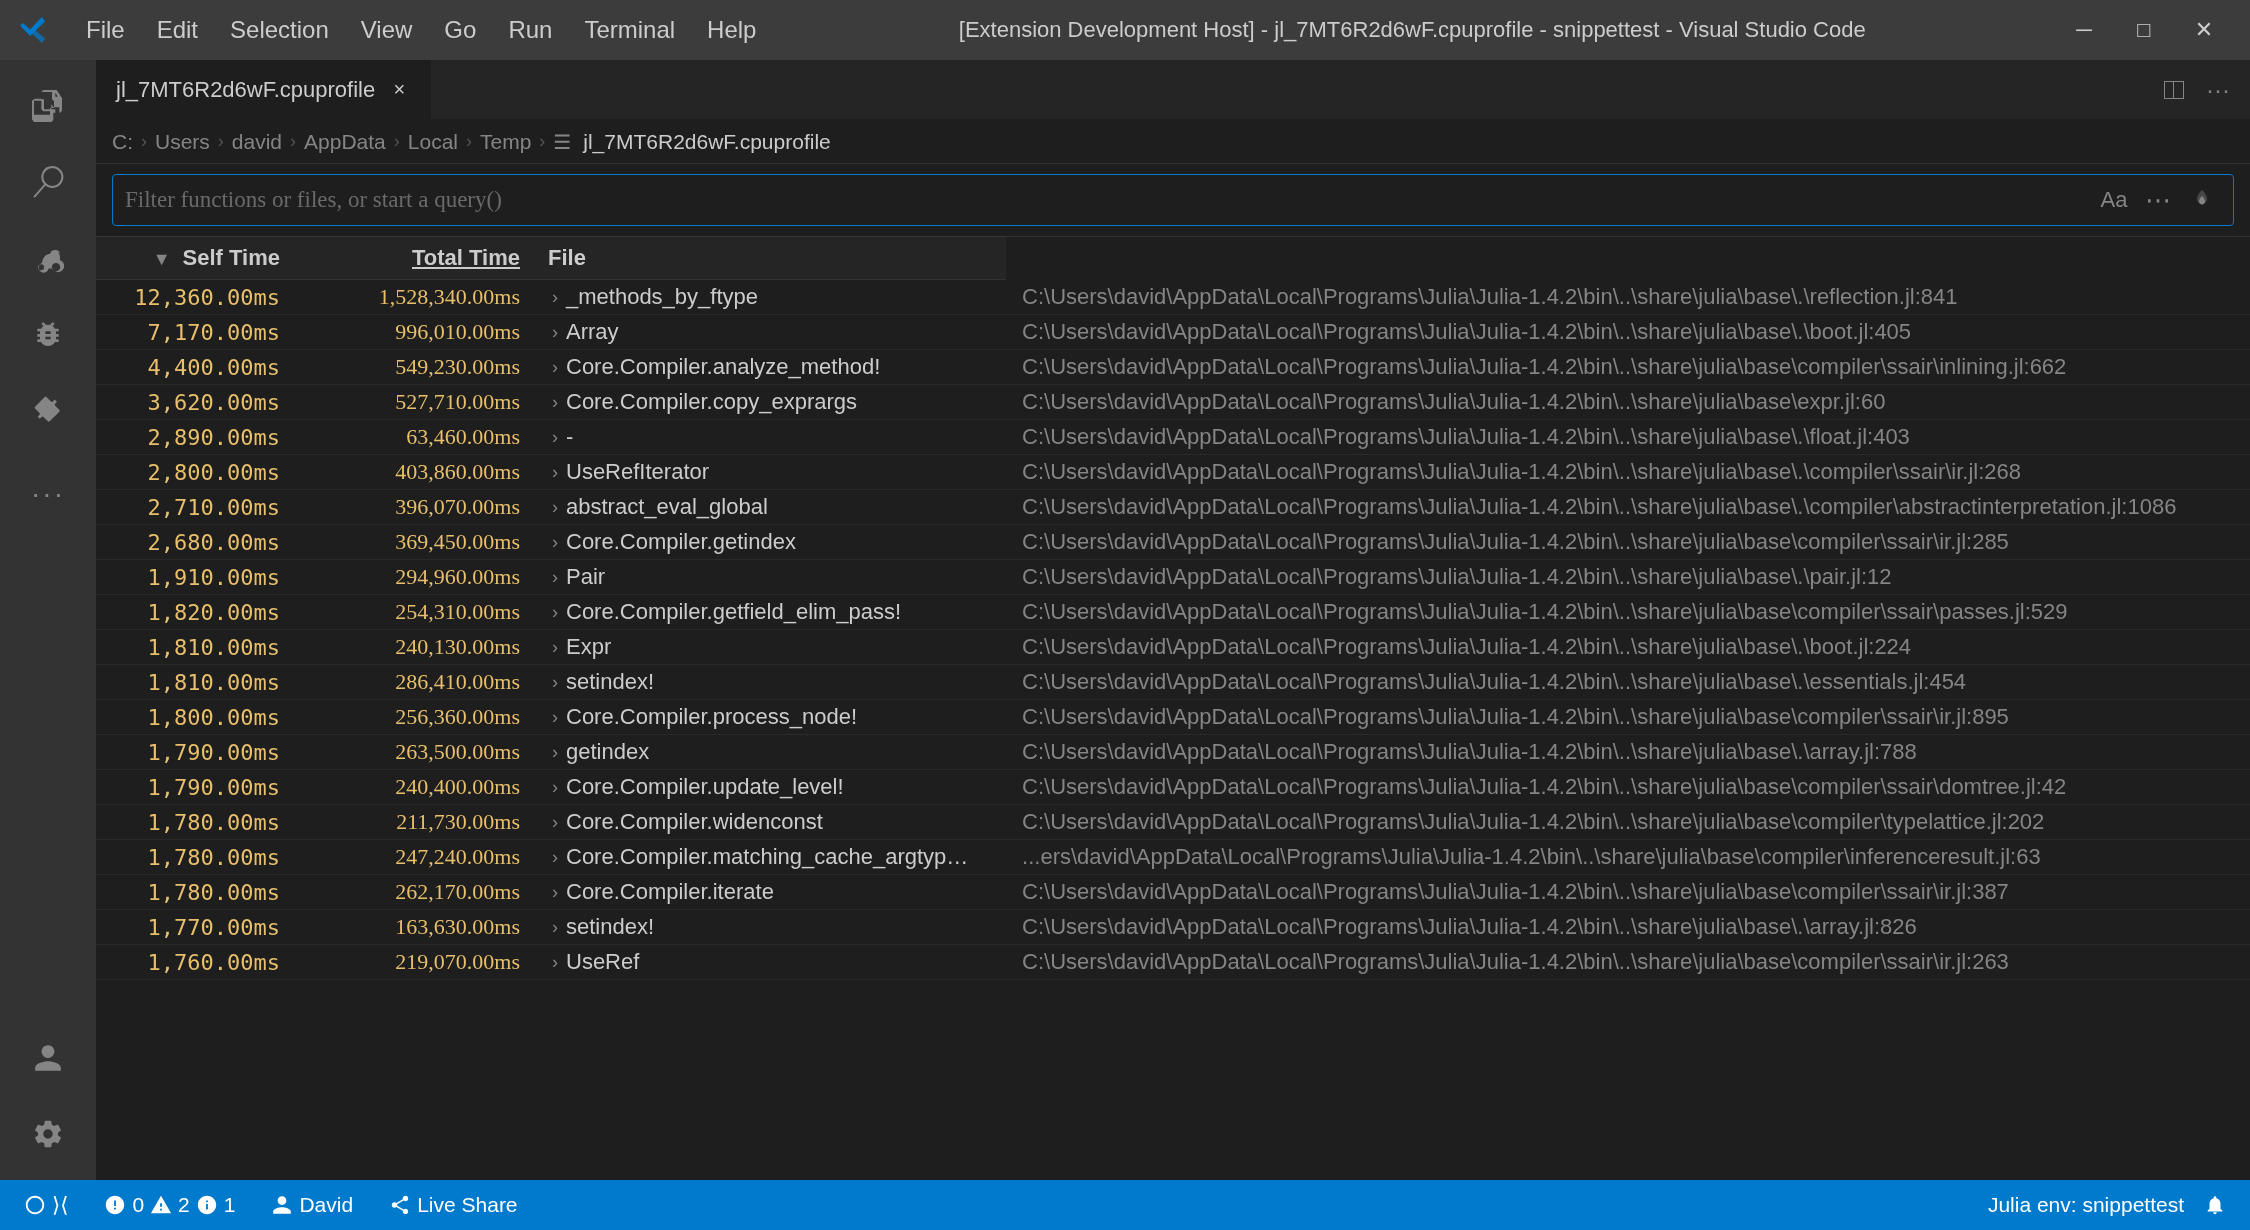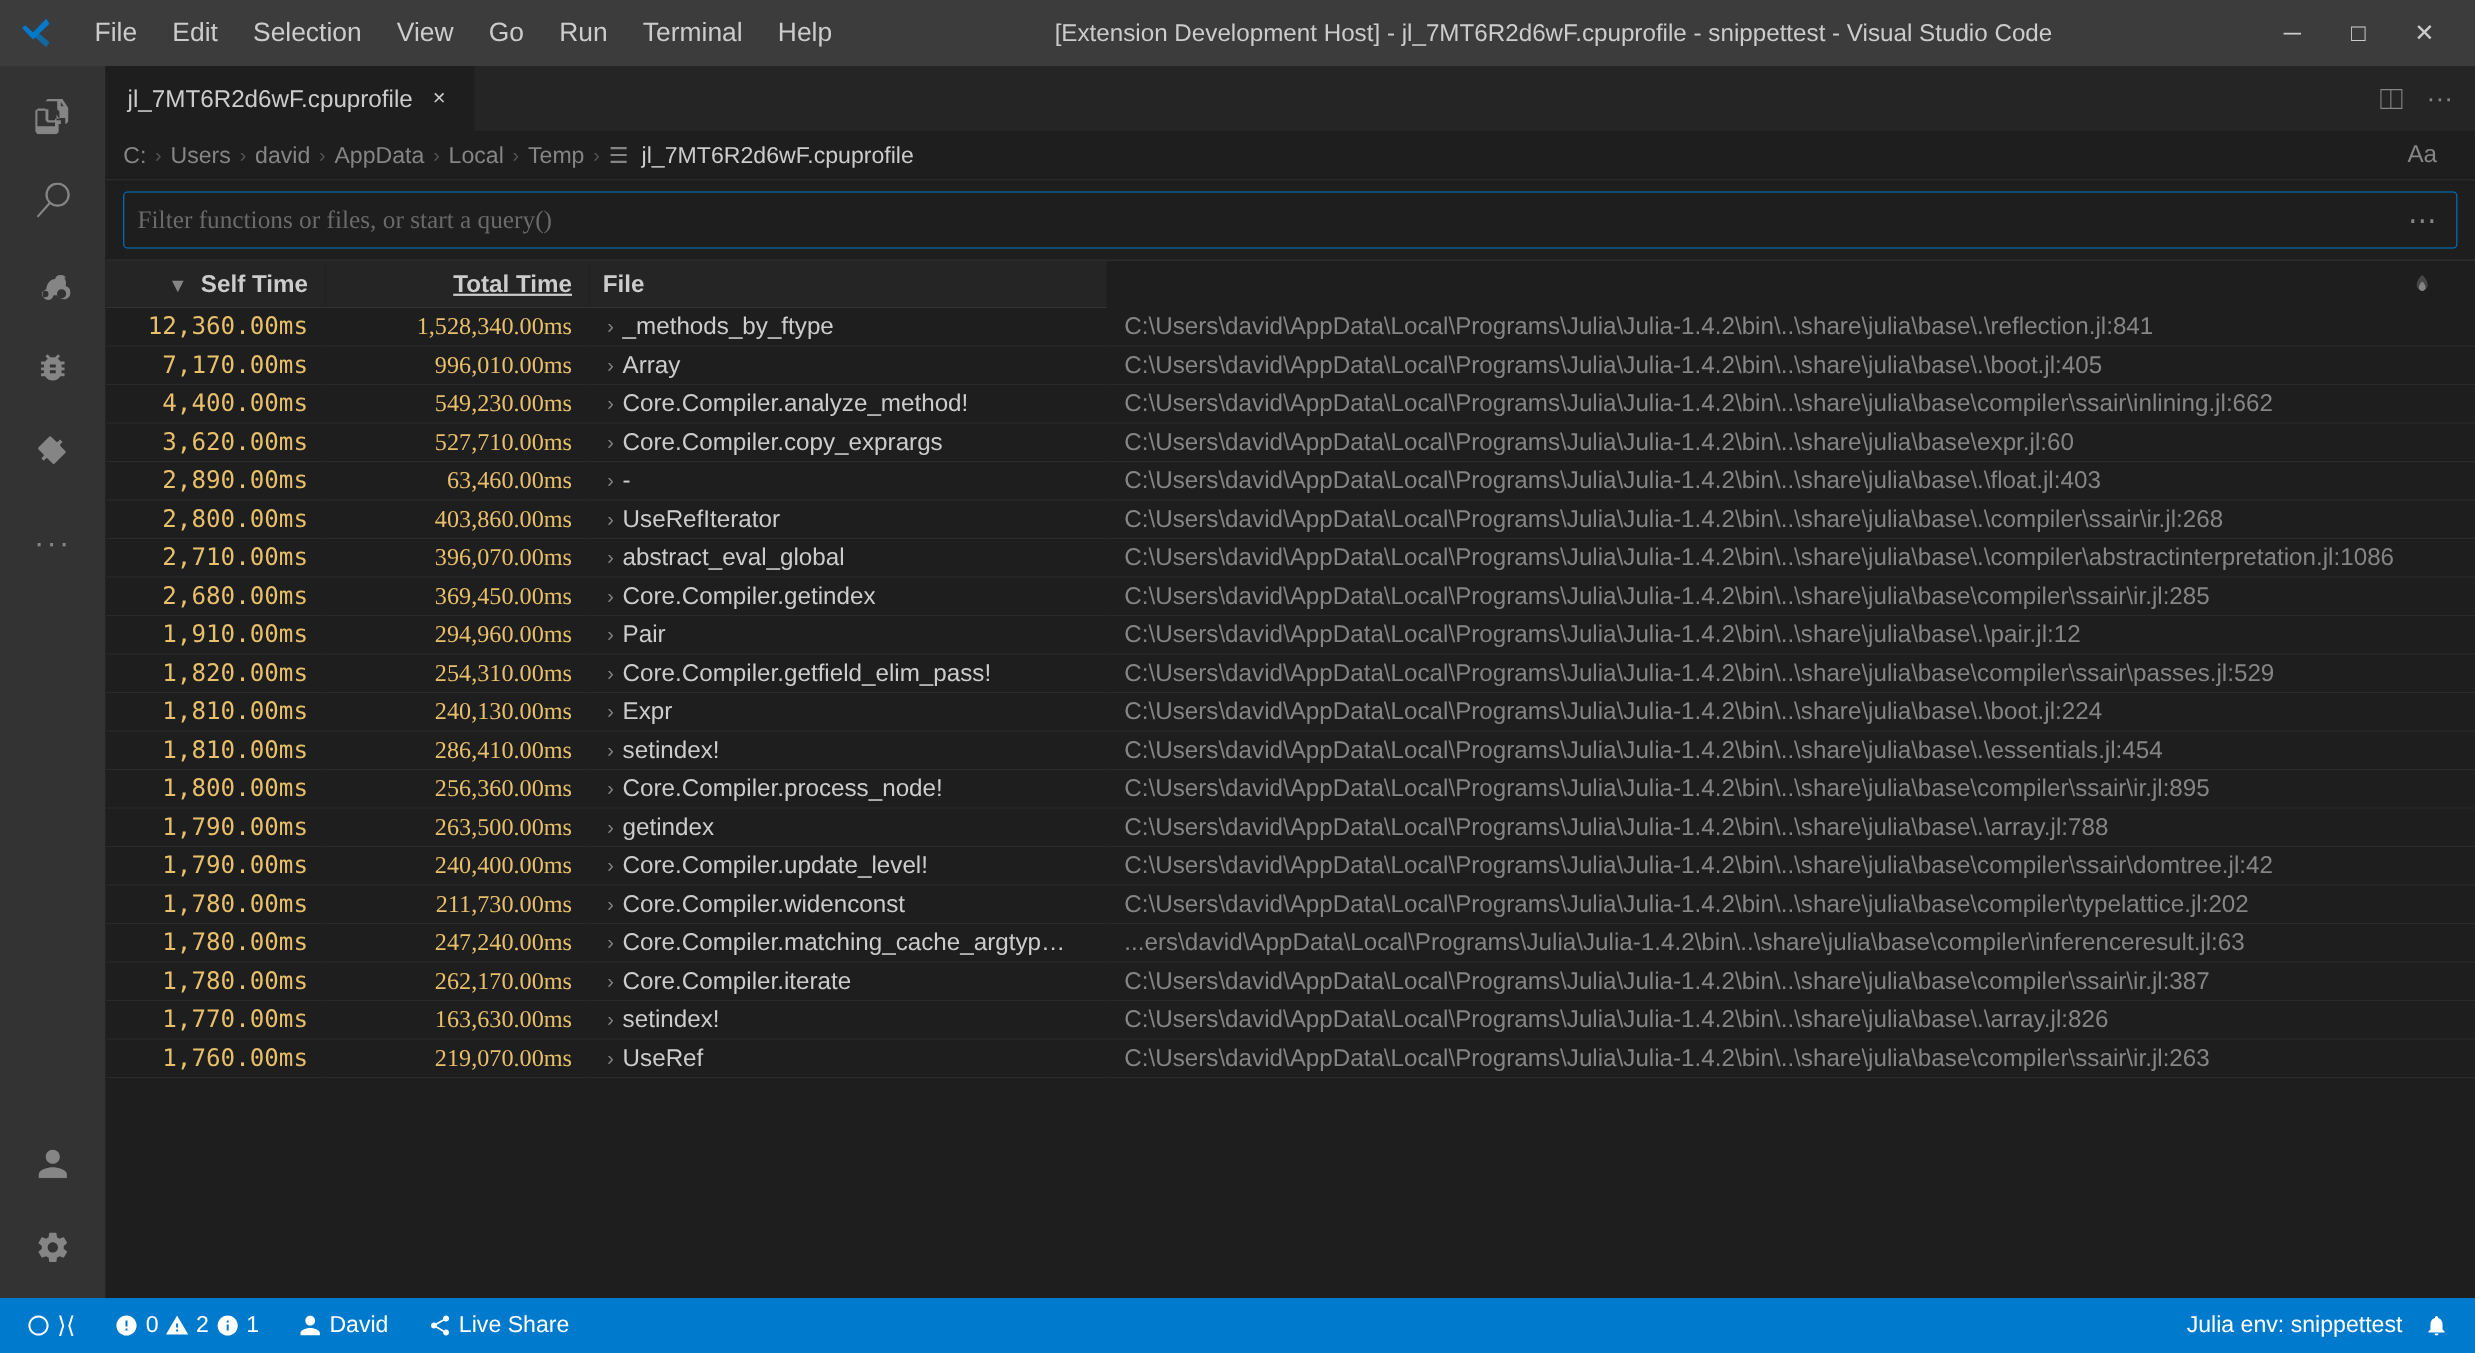--- a/index.html
+++ b/index.html
@@ -201,23 +201,22 @@
       background: transparent;
       border: none;
       outline: none;
       color: #eab308;
       font-size: 23px;
       font-family: Liberation Serif, serif;
     }
     .filter-input::placeholder { color: #6a6a6a; }
     .filter-actions {
       display: flex;
-      gap: 22px;
-      align-items: center;
-      flex-direction: column;
+      gap: 6px;
+      align-items: center;
     }
     .filter-action-btn {
       width: 38px;
       height: 38px;
       display: flex;
       align-items: center;
       justify-content: center;
       border-radius: 4px;
       cursor: pointer;
       color: #858585;

